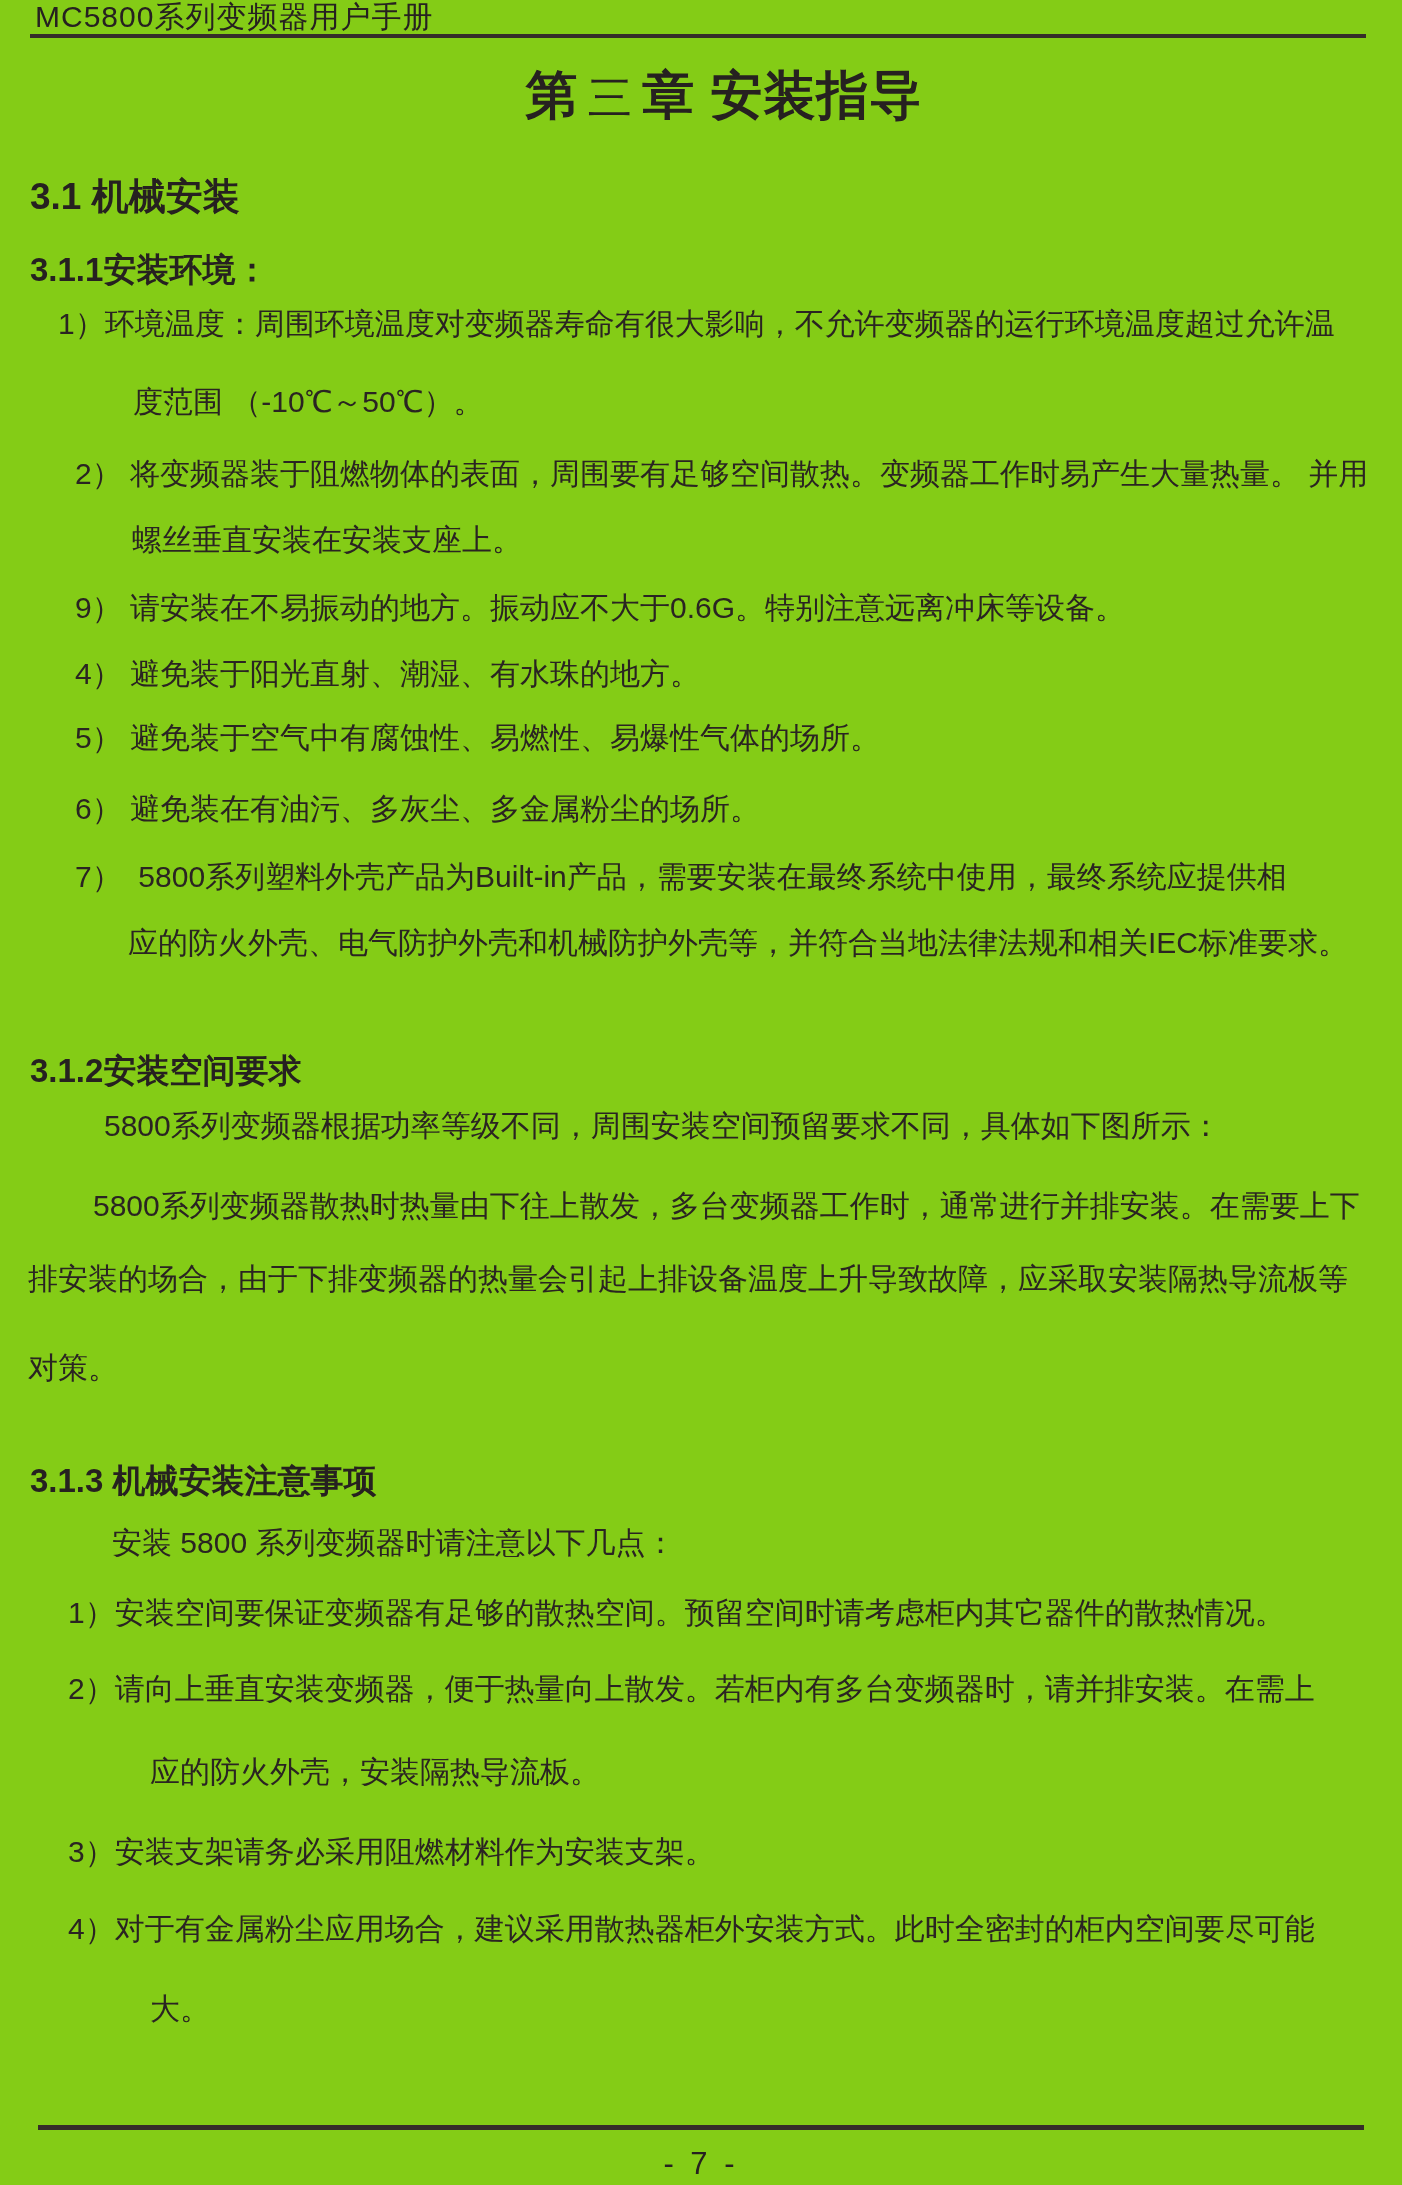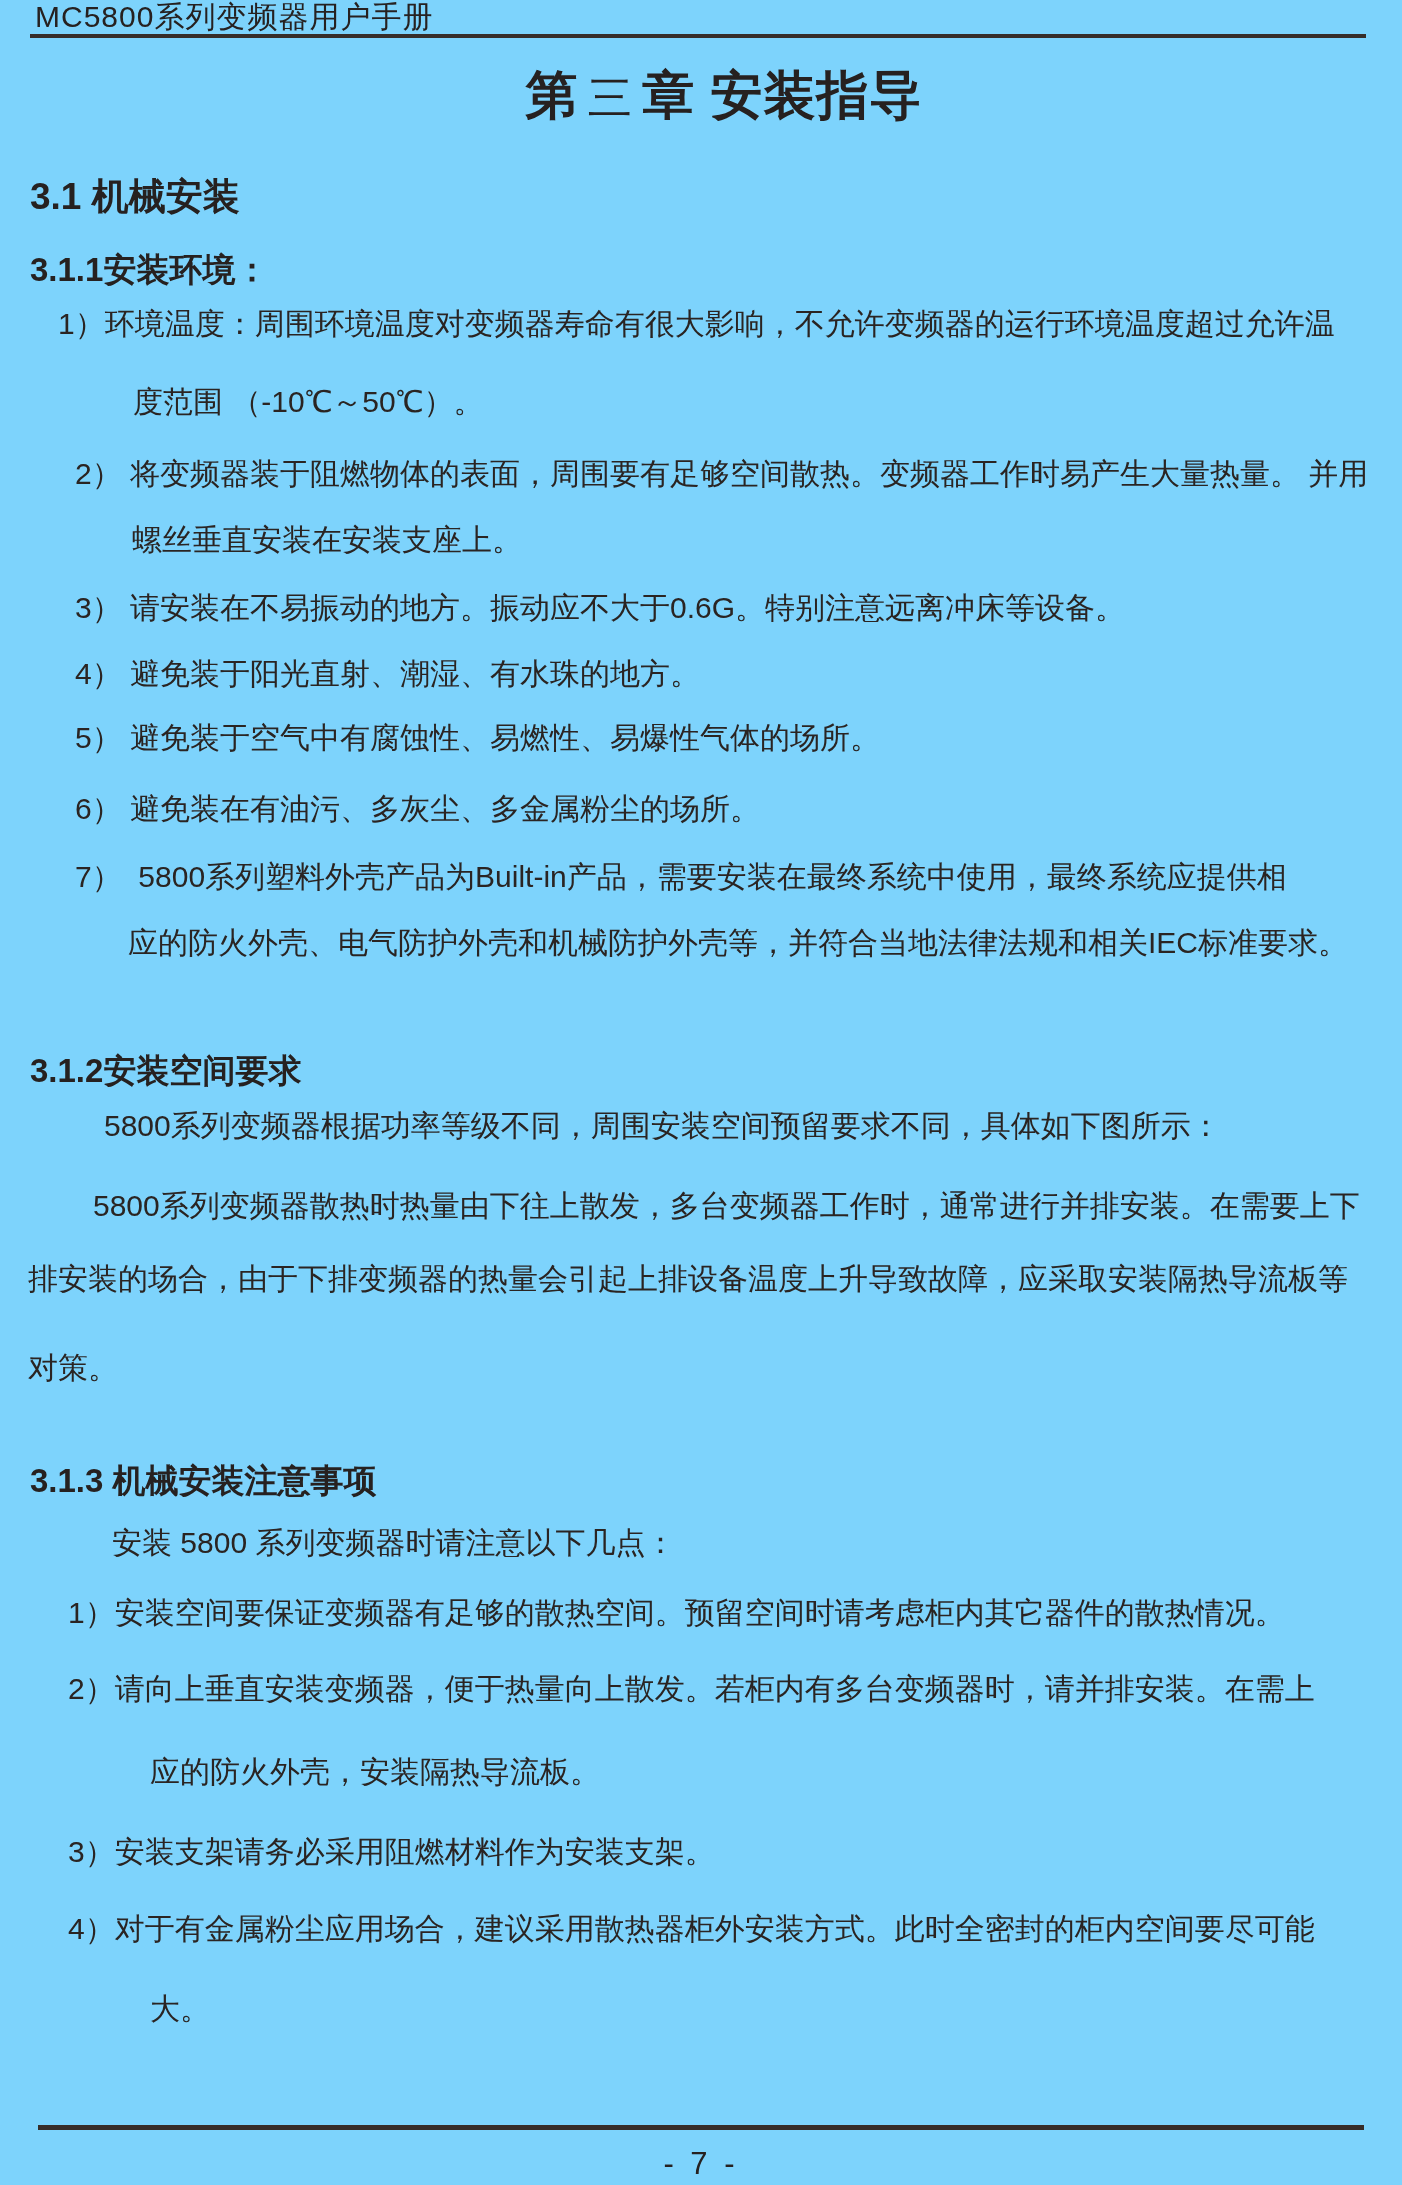--- a/index.html
+++ b/index.html
@@ -4,21 +4,21 @@
 <style>
   html, body {
     margin: 0;
     padding: 0;
     background: #ffffff;
   }
   #page {
     position: relative;
     width: 1402px;
     height: 2185px;
-    background: #7dd3fc;
+    background: #84cc16;
     overflow: hidden;
     font-family: "Liberation Sans", sans-serif;
     color: #262120;
   }
   .abs { position: absolute; white-space: pre; line-height: 1.15; }
 
   .header-title {
     left: 35px; top: 0px;
     font-size: 30px;
     letter-spacing: 1px;
@@ -116,21 +116,21 @@
   <div class="abs chapter-title"><span>第</span><span class="thin">三</span><span>章 安装指导</span></div>
 
   <div class="abs h-31">3.1 机械安装</div>
 
   <div class="abs h-sub h-311">3.1.1安装环境：</div>
 
   <div class="abs body-line i1a">1）环境温度：周围环境温度对变频器寿命有很大影响，不允许变频器的运行环境温度超过允许温</div>
   <div class="abs body-line i1b">度范围 （-10℃～50℃）。</div>
   <div class="abs body-line i2a">2） 将变频器装于阻燃物体的表面，周围要有足够空间散热。变频器工作时易产生大量热量。 并用</div>
   <div class="abs body-line i2b">螺丝垂直安装在安装支座上。</div>
-  <div class="abs body-line i3">3） 请安装在不易振动的地方。振动应不大于0.6G。特别注意远离冲床等设备。</div>
+  <div class="abs body-line i3">9） 请安装在不易振动的地方。振动应不大于0.6G。特别注意远离冲床等设备。</div>
   <div class="abs body-line i4">4） 避免装于阳光直射、潮湿、有水珠的地方。</div>
   <div class="abs body-line i5">5） 避免装于空气中有腐蚀性、易燃性、易爆性气体的场所。</div>
   <div class="abs body-line i6">6） 避免装在有油污、多灰尘、多金属粉尘的场所。</div>
   <div class="abs body-line i7a">7）  5800系列塑料外壳产品为Built-in产品，需要安装在最终系统中使用，最终系统应提供相</div>
   <div class="abs body-line i7b">应的防火外壳、电气防护外壳和机械防护外壳等，并符合当地法律法规和相关IEC标准要求。</div>
 
   <div class="abs h-sub h-312">3.1.2安装空间要求</div>
 
   <div class="abs body-line p1">5800系列变频器根据功率等级不同，周围安装空间预留要求不同，具体如下图所示：</div>
   <div class="abs body-line p2a">5800系列变频器散热时热量由下往上散发，多台变频器工作时，通常进行并排安装。在需要上下</div>

